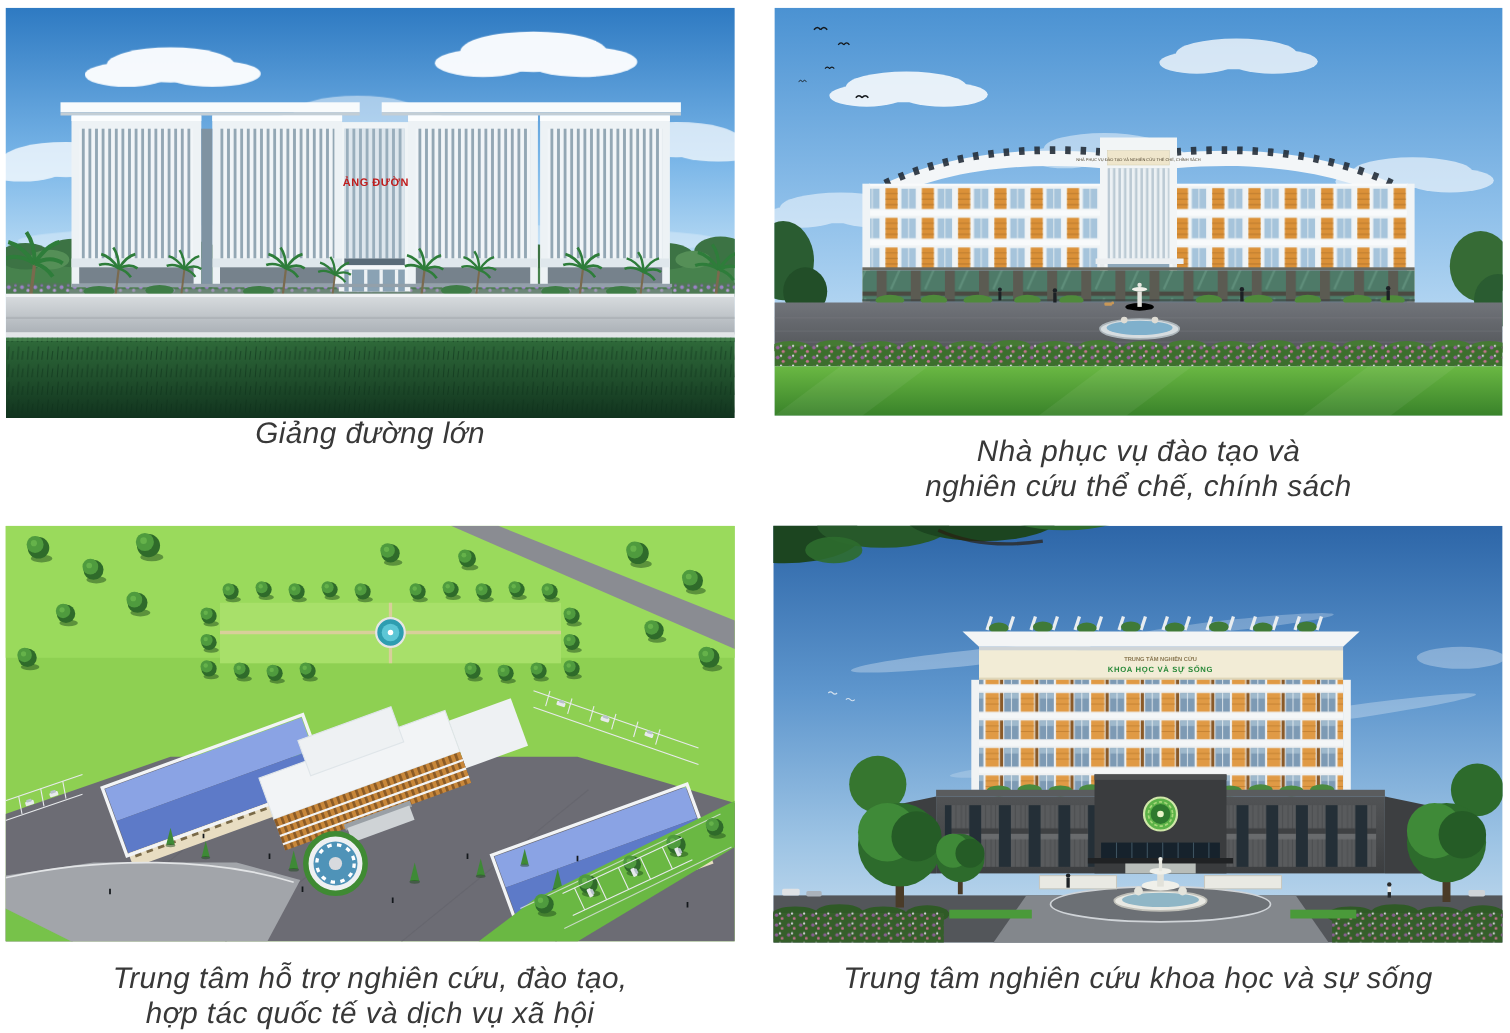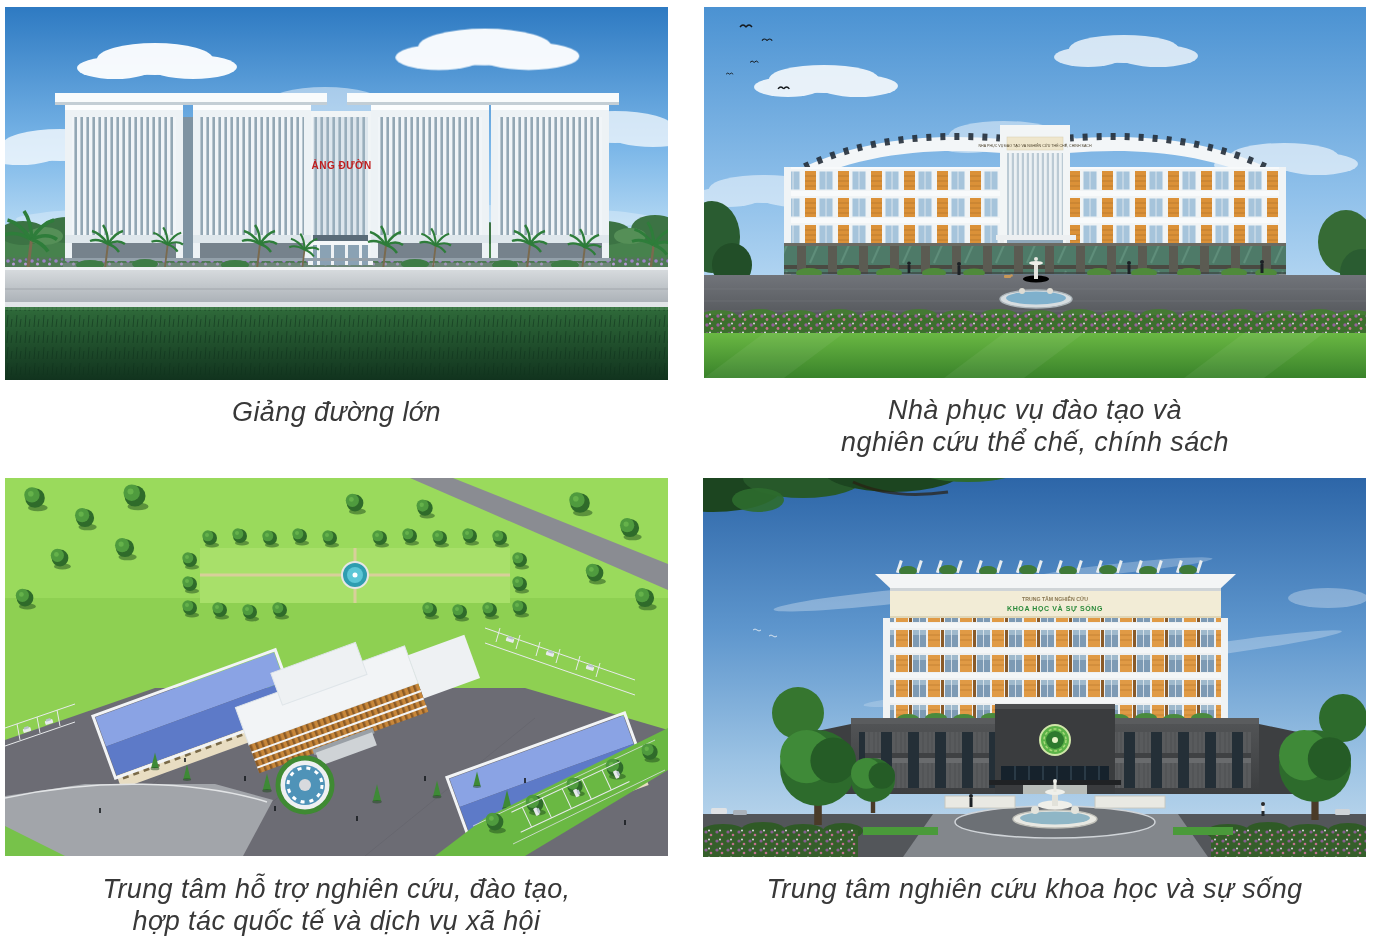--- a/index.html
+++ b/index.html
@@ -2,21 +2,21 @@
 <html><head>
 <meta charset="utf-8">
 <style>
   html,body{margin:0;padding:0;background:#ffffff;}
   .page{position:relative;width:1373px;height:939px;background:#ffffff;overflow:hidden;
         font-family:"Liberation Sans",sans-serif;}
   .photo{position:absolute;margin:0;padding:0;line-height:0;}
   .photo svg{display:block;}
   .caption{position:absolute;text-align:center;font-style:italic;font-size:27px;line-height:32px;
            color:#383838;letter-spacing:.4px;font-family:"Liberation Sans",sans-serif;}
-  .c1{left:5px;top:396px;width:663px;}
+  .c1{left:5px;top:378px;width:663px;}
   .c2{left:704px;top:394px;width:662px;}
   .c3{left:5px;top:873px;width:663px;}
   .c4{left:703px;top:873px;width:663px;text-align:center;}
   .f1{left:5px;top:7px;}
   .f2{left:704px;top:7px;}
   .f3{left:5px;top:478px;}
   .f4{left:703px;top:478px;}
 </style>
 </head>
 <body>

